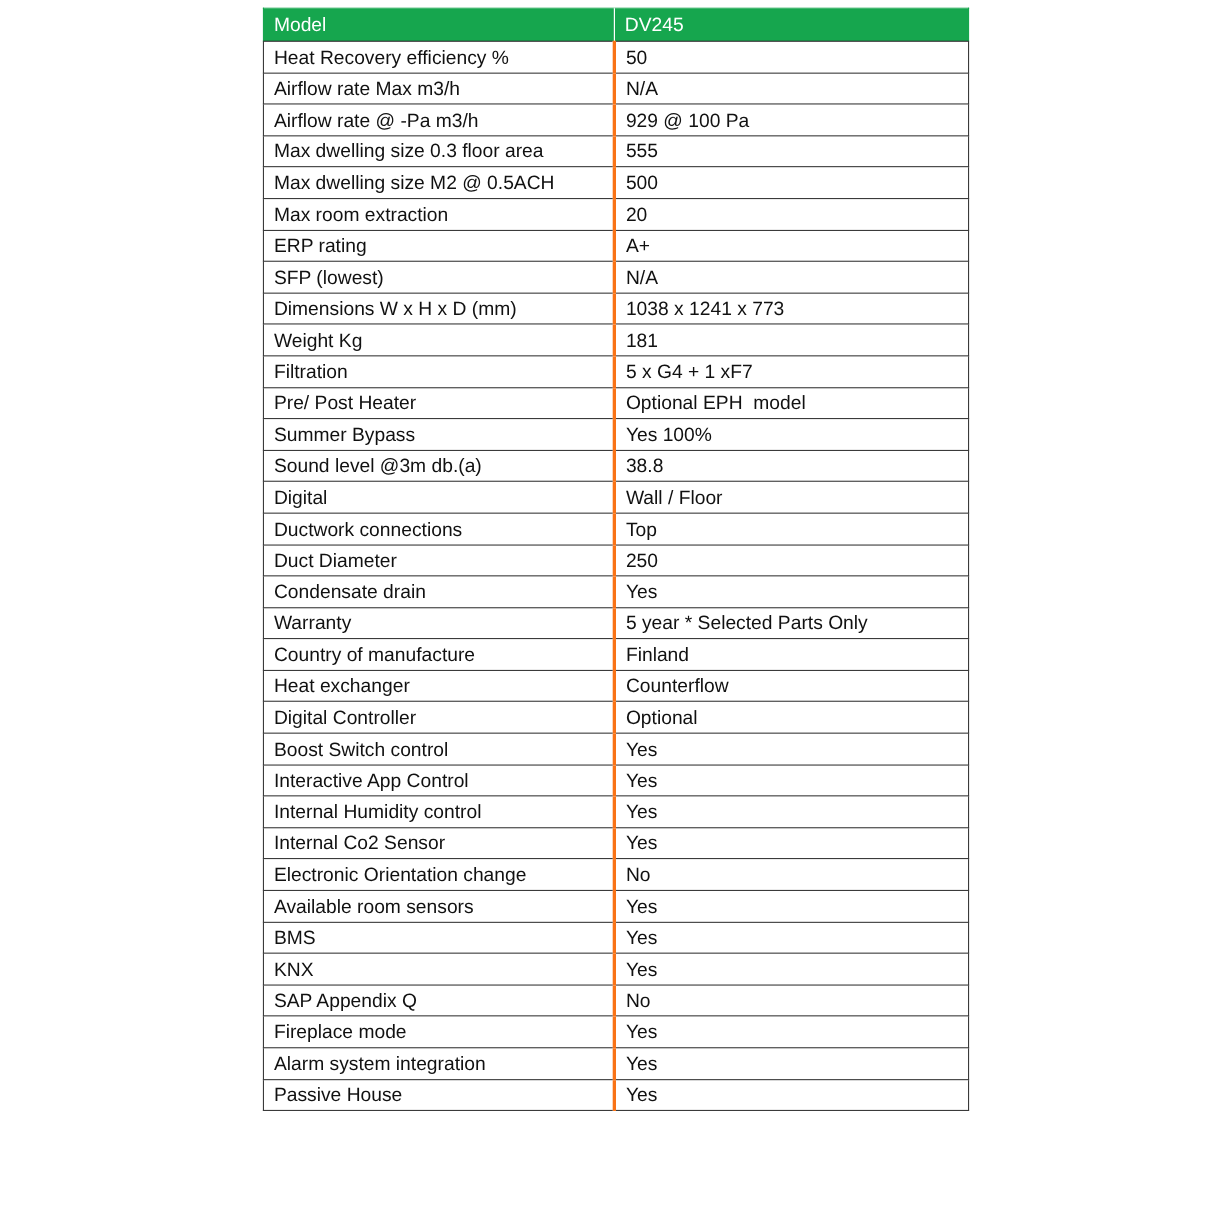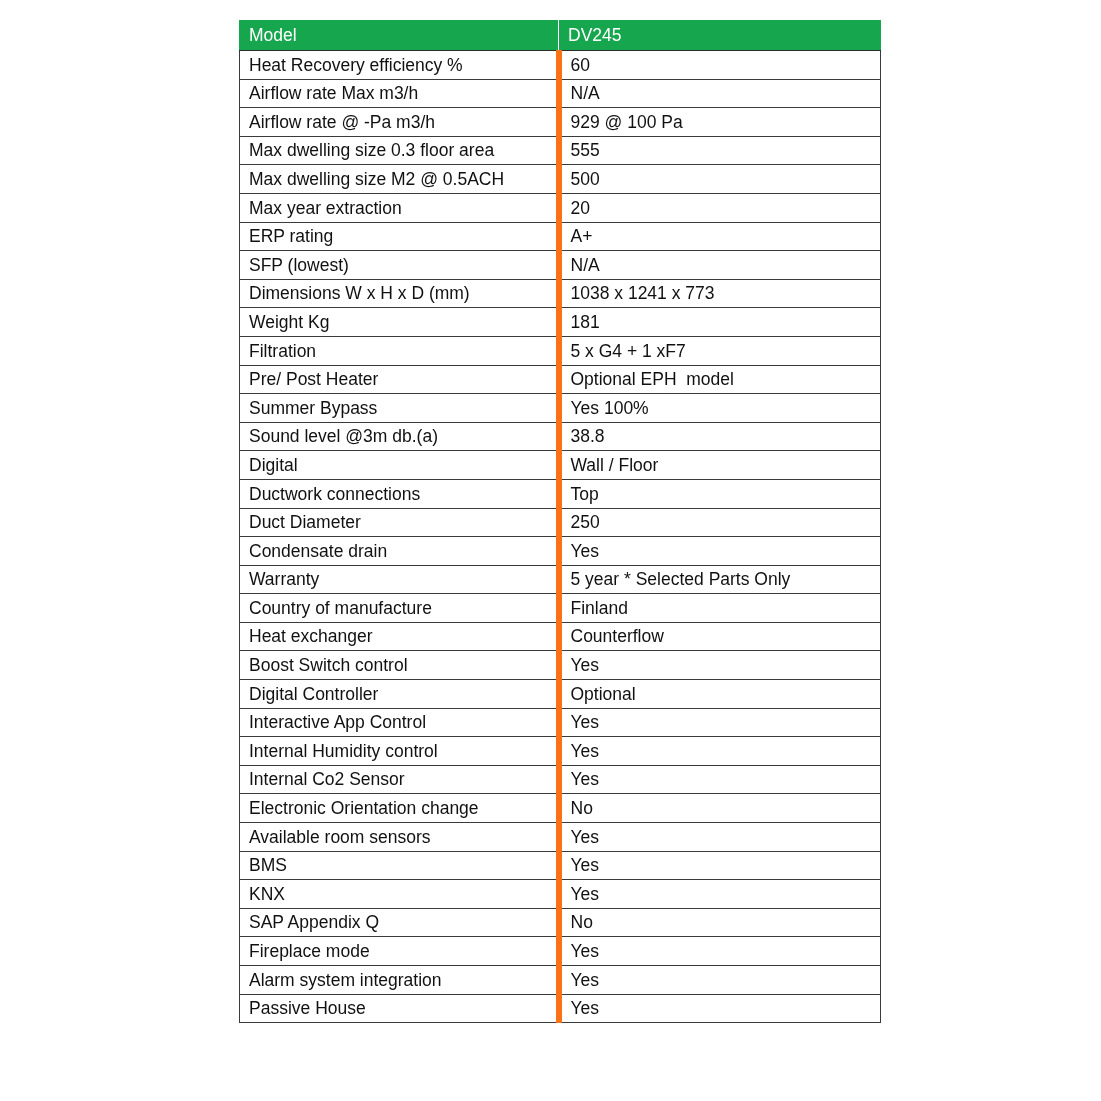--- a/index.html
+++ b/index.html
@@ -10,21 +10,21 @@
   body {
     width: 1101px;
     height: 1101px;
     font-family: "Liberation Sans", "DejaVu Sans", sans-serif;
     overflow: hidden;
     position: relative;
   }
   #spec-table-wrap {
     position: absolute;
     left: 239px;
-    top: 20px;
+    top: 7px;
     width: 641px;
     height: 1061px;
   }
   table.spec-table {
     width: 641px;
     border-collapse: collapse;
     table-layout: fixed;
     border: 1px solid #2b2b2b;
   }
   table.spec-table col.c-label { width: 319px; }
@@ -54,61 +54,61 @@
     border-color: #16a64e;
     border-bottom: 1px solid #2b2b2b;
     font-weight: 400;
     font-size: 17.5px;
     height: 30px;
   }
   table.spec-table thead th.th-label {
     border-right: 1px solid #ffffff;
   }
   table.spec-table tbody tr td.cell-label {
-    border-right: 6px solid #f97316;
+    border-right: 3px solid #f97316;
   }
 </style>
 </head>
 <body>
 
 <div id="spec-table-wrap">
   <table class="spec-table">
     <colgroup>
       <col class="c-label">
       <col class="c-value">
     </colgroup>
     <thead>
       <tr>
         <th class="th-label">Model</th>
         <th class="th-value">DV245</th>
       </tr>
     </thead>
     <tbody id="spec-body">
         <tr>
           <td class="cell-label">Heat Recovery efficiency %</td>
-          <td class="cell-value">60</td>
+          <td class="cell-value">50</td>
         </tr>
         <tr>
           <td class="cell-label">Airflow rate Max m3/h</td>
           <td class="cell-value">N/A</td>
         </tr>
         <tr>
           <td class="cell-label">Airflow rate @ -Pa m3/h</td>
           <td class="cell-value">929 @ 100 Pa</td>
         </tr>
         <tr>
           <td class="cell-label">Max dwelling size 0.3 floor area</td>
           <td class="cell-value">555</td>
         </tr>
         <tr>
           <td class="cell-label">Max dwelling size M2 @ 0.5ACH</td>
           <td class="cell-value">500</td>
         </tr>
         <tr>
-          <td class="cell-label">Max year extraction</td>
+          <td class="cell-label">Max room extraction</td>
           <td class="cell-value">20</td>
         </tr>
         <tr>
           <td class="cell-label">ERP rating</td>
           <td class="cell-value">A+</td>
         </tr>
         <tr>
           <td class="cell-label">SFP (lowest)</td>
           <td class="cell-value">N/A</td>
         </tr>
@@ -158,26 +158,26 @@
         </tr>
         <tr>
           <td class="cell-label">Country of manufacture</td>
           <td class="cell-value">Finland</td>
         </tr>
         <tr>
           <td class="cell-label">Heat exchanger</td>
           <td class="cell-value">Counterflow</td>
         </tr>
         <tr>
-          <td class="cell-label">Boost Switch control</td>
-          <td class="cell-value">Yes</td>
-        </tr>
-        <tr>
           <td class="cell-label">Digital Controller</td>
           <td class="cell-value">Optional</td>
+        </tr>
+        <tr>
+          <td class="cell-label">Boost Switch control</td>
+          <td class="cell-value">Yes</td>
         </tr>
         <tr>
           <td class="cell-label">Interactive App Control</td>
           <td class="cell-value">Yes</td>
         </tr>
         <tr>
           <td class="cell-label">Internal Humidity control</td>
           <td class="cell-value">Yes</td>
         </tr>
         <tr>

